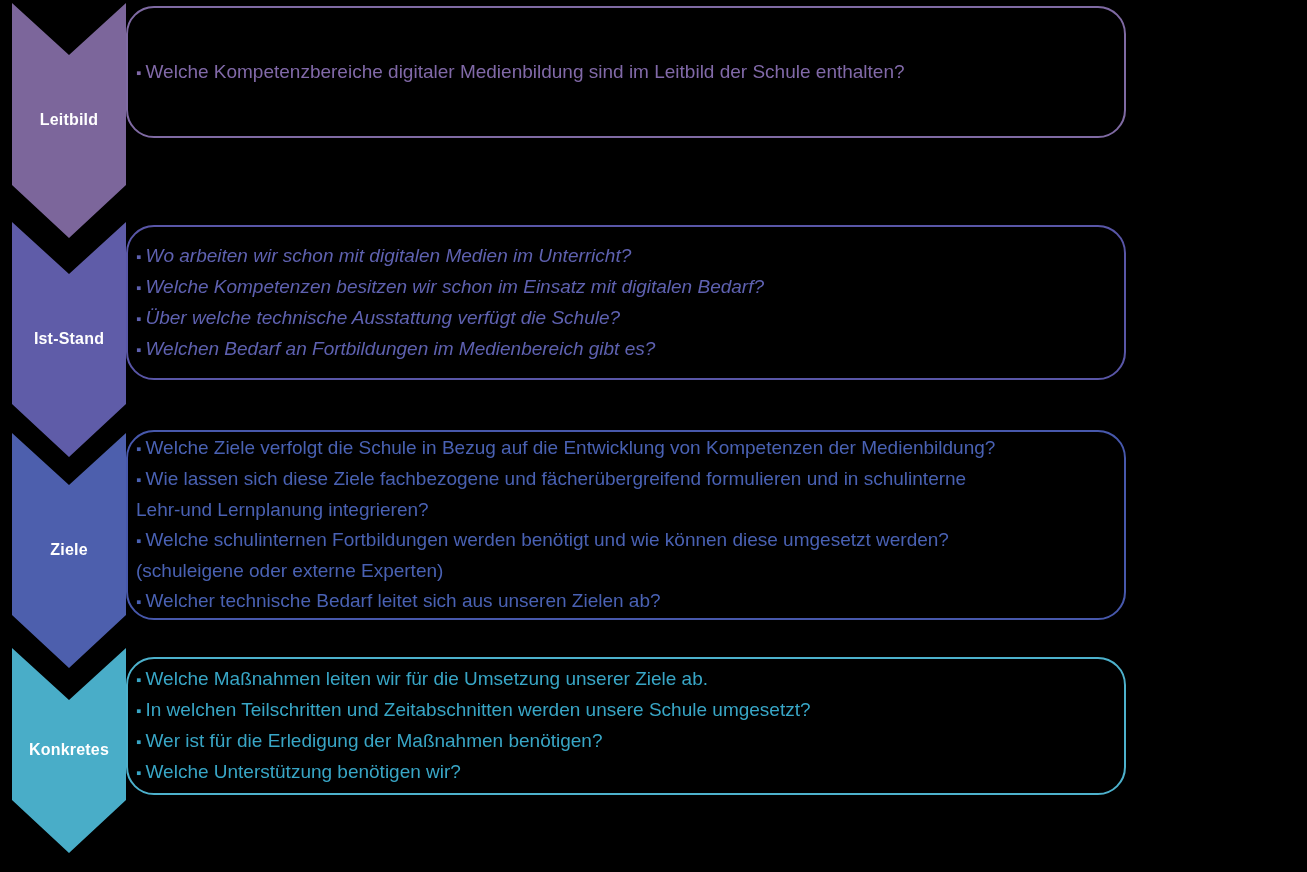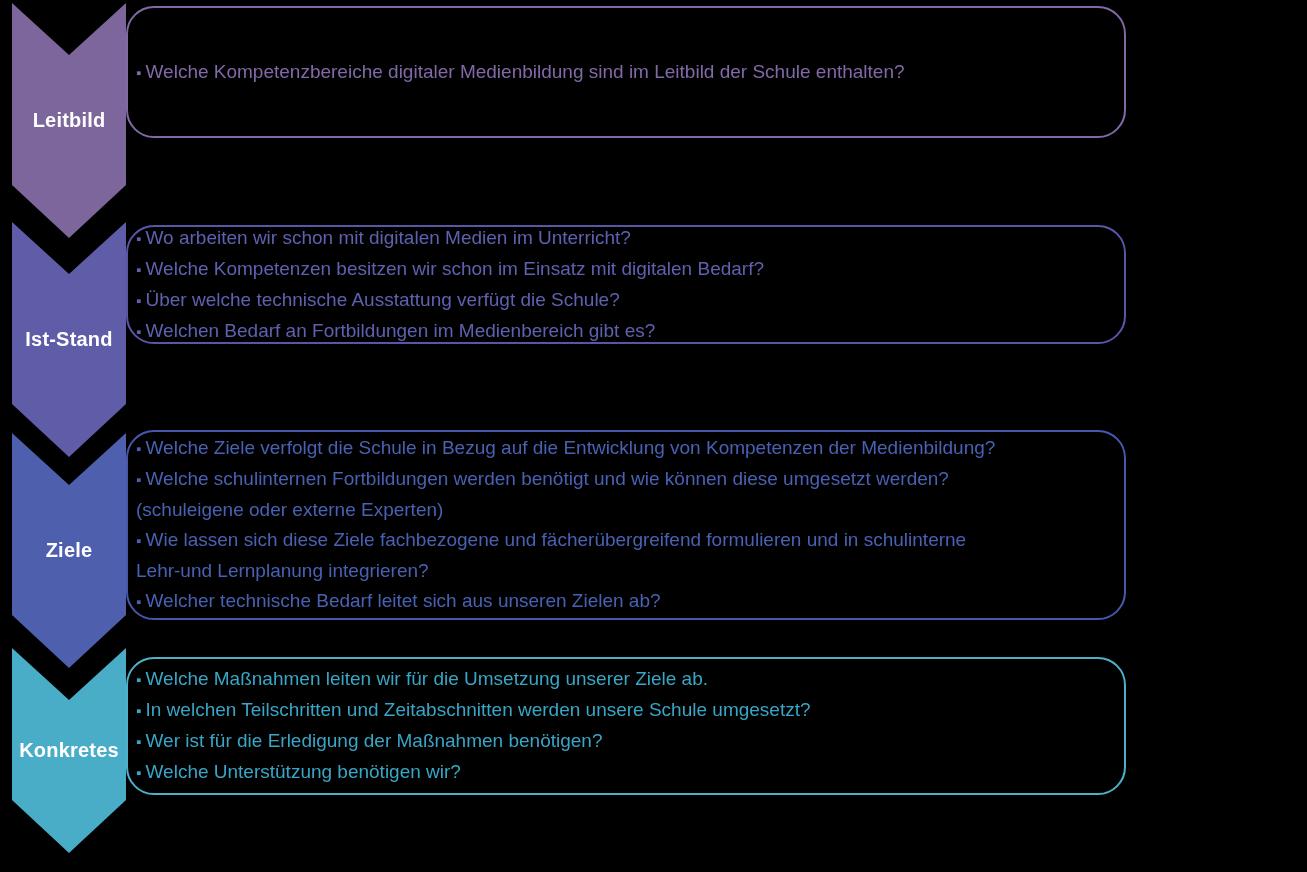--- a/index.html
+++ b/index.html
@@ -40,41 +40,41 @@
   .chevron-3 { top: 648px; height: 205px; }
   .chevron-label {
     position: absolute;
     left: 0; right: 0;
     top: 52px;
     bottom: 53px;
     display: flex;
     align-items: center;
     justify-content: center;
     color: #ffffff;
-    font-size: 20px;
+    font-size: 16px;
     font-weight: bold;
     letter-spacing: 0.2px;
     white-space: nowrap;
   }
   
   .qbox {
     position: absolute;
     left: 126px;
     width: 1000px;
     box-sizing: border-box;
     border: 2.5px solid var(--line, #888);
     border-radius: 28px;
     background: transparent;
     display: flex;
     flex-direction: column;
     justify-content: center;
     z-index: 1;
   }
   .qbox-0 { top: 6px;   height: 132px; }
-  .qbox-1 { top: 225px; height: 119px; }
+  .qbox-1 { top: 225px; height: 155px; font-style: italic; }
   .qbox-2 { top: 430px; height: 190px; }
   .qbox-3 { top: 657px; height: 138px; }
   .bullets {
     list-style: none;
     margin: 0;
     padding: 0 14px 0 8px;
   }
   .bullet-item {
     color: var(--text, #ccc);
     font-size: 19px;
@@ -111,24 +111,24 @@
         <li class="bullet-item">Welchen Bedarf an Fortbildungen im Medienbereich gibt es?</li>
       </ul>
   </div>
 
   <div class="chevron chevron-2" style="--fill: #4D5FAD;">
     <span class="chevron-label">Ziele</span>
   </div>
   <div class="qbox qbox-2" style="--line: #4758AC; --text: #4961B3;">
     <ul class="bullets">
         <li class="bullet-item">Welche Ziele verfolgt die Schule in Bezug auf die Entwicklung von Kompetenzen der Medienbildung?</li>
+        <li class="bullet-item">Wie lassen sich diese Ziele fachbezogene und fächerübergreifend formulieren und in schulinterne
+Lehr-und Lernplanung integrieren?</li>
         <li class="bullet-item">Welche schulinternen Fortbildungen werden benötigt und wie können diese umgesetzt werden?
 (schuleigene oder externe Experten)</li>
-        <li class="bullet-item">Wie lassen sich diese Ziele fachbezogene und fächerübergreifend formulieren und in schulinterne
-Lehr-und Lernplanung integrieren?</li>
         <li class="bullet-item">Welcher technische Bedarf leitet sich aus unseren Zielen ab?</li>
       </ul>
   </div>
 
   <div class="chevron chevron-3" style="--fill: #49ADC8;">
     <span class="chevron-label">Konkretes</span>
   </div>
   <div class="qbox qbox-3" style="--line: #4DB1CC; --text: #38A6C6;">
     <ul class="bullets">
         <li class="bullet-item">Welche Maßnahmen leiten wir für die Umsetzung unserer Ziele ab.</li>

